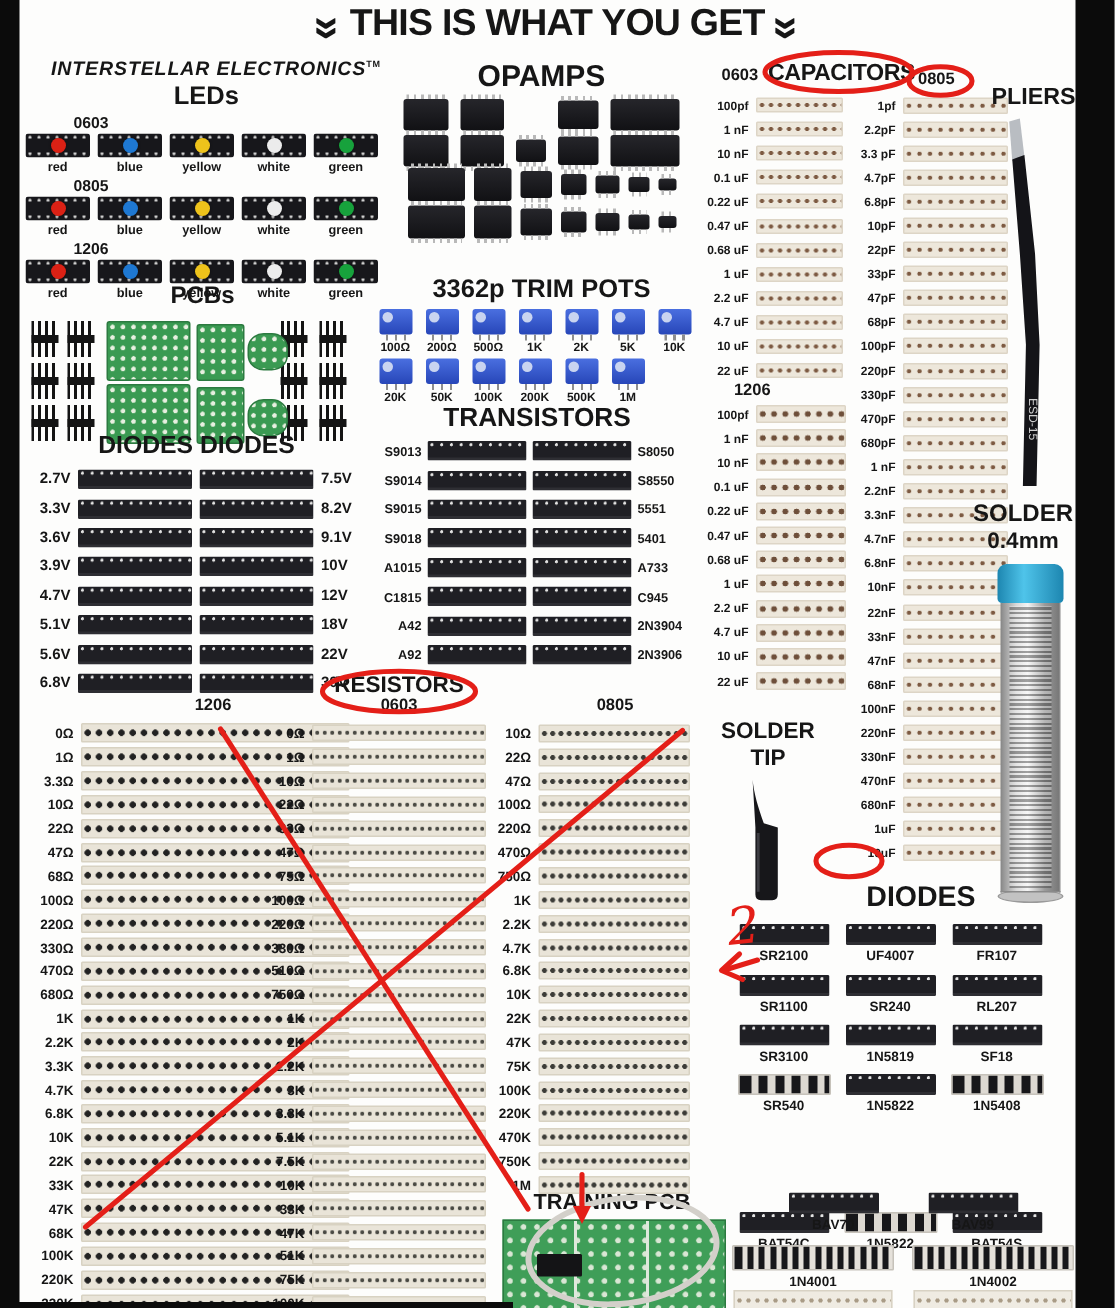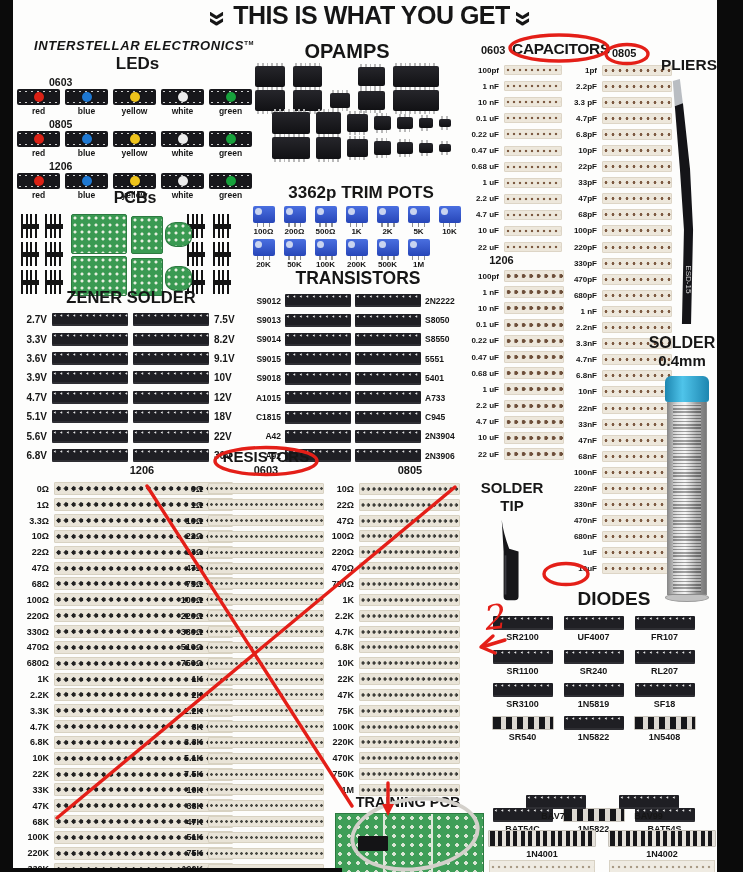--- a/index.html
+++ b/index.html
@@ -45,21 +45,21 @@
     background-image:radial-gradient(circle at 3px 3px,#e8efe0 1.4px,rgba(0,0,0,0) 1.7px);background-size:7px 7px;}
   
   .zener{left:15px;top:288px;width:232px;}
   .zener .sec-title{font-size:16.5px;}
   .zrows{display:grid;grid-auto-rows:19.4px;margin-top:3px;align-items:center;}
   .zrow{display:flex;align-items:center;gap:5px;}
   .zl{width:32px;text-align:right;font-size:10px;font-weight:bold;}
   .zr{width:34px;text-align:left;font-size:10px;font-weight:bold;}
   .zstrip{width:76px;height:13px;}
   
-  .opamps{left:241px;top:40px;width:212px;}
+  .opamps{left:255px;top:40px;width:212px;}
   .opamps .sec-title{font-size:20px;}
   .chiprow{display:flex;justify-content:center;align-items:center;gap:8px;margin-top:3px;}
   .chip{position:relative;display:inline-block;background:linear-gradient(#26262b,#111114);border-radius:2px;}
   .chip::before,.chip::after{content:"";position:absolute;left:2px;right:2px;height:3px;
     background:repeating-linear-gradient(90deg,#b9b9b9 0 1.8px,rgba(0,0,0,0) 1.8px 4.8px);}
   .chip::before{top:-3px;}
   .chip::after{bottom:-3px;}
   .op-a{width:30px;height:21px;} .op-b{width:29px;height:21px;} .op-sp{width:20px;height:1px;visibility:hidden;}
   .op-n{width:20px;height:15px;} .op-c{width:27px;height:19px;} .op-d{width:46px;height:21px;}
   .lblrow{display:flex;justify-content:center;gap:10px;margin-top:5px;font-weight:bold;}
@@ -299,21 +299,21 @@
       <span class="board" style="left:56px;top:4px;width:54px;height:38px"></span>
       <span class="board" style="left:56px;top:46px;width:54px;height:38px"></span>
       <span class="board" style="left:116px;top:6px;width:30px;height:36px"></span>
       <span class="board" style="left:116px;top:48px;width:30px;height:36px"></span>
       <span class="board" style="left:150px;top:12px;width:25px;height:23px;border-radius:40%"></span>
       <span class="board" style="left:150px;top:56px;width:25px;height:23px;border-radius:40%"></span>
     </div>
   </div>
 
   <div class="abs zener">
-    <div class="sec-title">ZENER SOLDER</div>
+    <div class="sec-title">DIODES DIODES</div>
     <div class="zrows">
 
     <div class="zrow">
         <span class="zl">2.7V</span>
         <span class="bstrip zstrip"></span>
         <span class="bstrip zstrip"></span>
         <span class="zr">7.5V</span>
       </div>
         <div class="zrow">
         <span class="zl">3.3V</span>
@@ -476,26 +476,20 @@
         <span class="pot"></span>
         <span class="potlabel">1M</span>
       </div>
       </div>
   </div>
 
   <div class="abs transistors">
     <div class="sec-title">TRANSISTORS</div>
     <div class="trows">
 
-    <div class="trow">
-        <span class="tl">S9012</span>
-        <span class="bstrip tstrip"></span>
-        <span class="bstrip tstrip"></span>
-        <span class="tr">2N2222</span>
-      </div>
         <div class="trow">
         <span class="tl">S9013</span>
         <span class="bstrip tstrip"></span>
         <span class="bstrip tstrip"></span>
         <span class="tr">S8050</span>
       </div>
         <div class="trow">
         <span class="tl">S9014</span>
         <span class="bstrip tstrip"></span>
         <span class="bstrip tstrip"></span>

